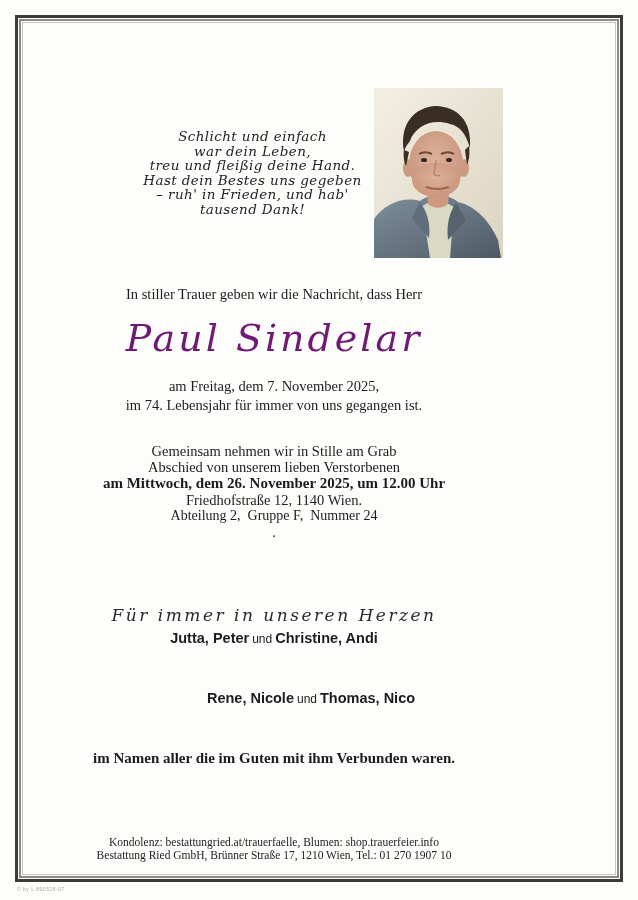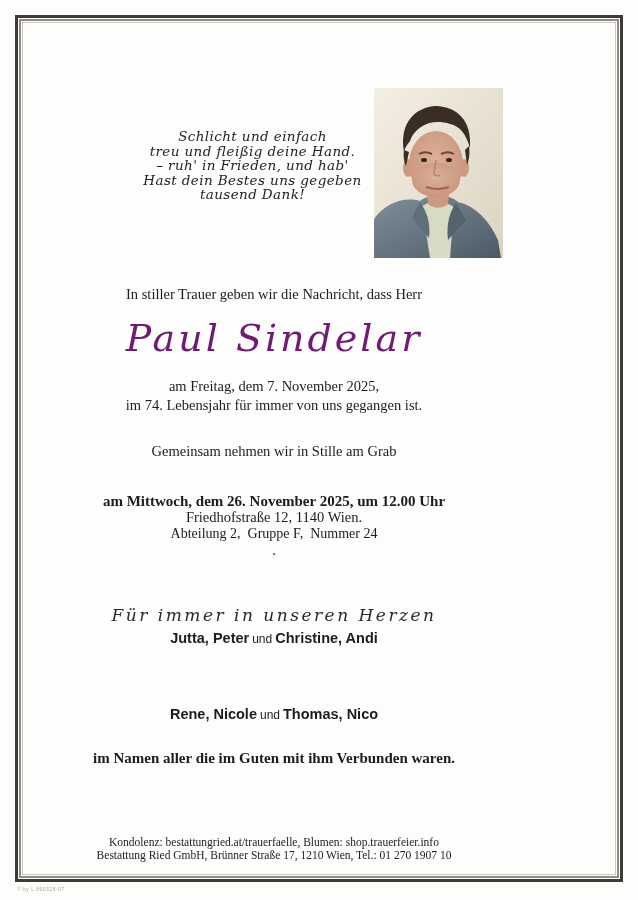--- a/index.html
+++ b/index.html
@@ -31,58 +31,59 @@
   }
   .photo{left:374px;top:88px;width:129px;height:170px;}
   .intro{top:286px;font-size:14.5px;}
   .deceased-name{
     top:316px;
     font-family:"DejaVu Serif", serif;font-style:italic;font-weight:normal;
     font-size:38px;letter-spacing:3px;color:#701a75;
   }
   .death{top:377px;font-size:14.5px;line-height:19px;}
   .funeral{top:443px;font-size:14.5px;line-height:16.2px;}
-  .funeral .bold-line{font-weight:bold;font-size:15px;margin-top:34px;}
+  .funeral .bold-line{font-weight:bold;font-size:15px;}
   .funeral .small-line{font-size:14px;}
   .pre{white-space:pre-wrap;}
   .farewell{
     top:574px;
     font-family:"DejaVu Serif", serif;font-style:italic;
     font-size:17px;letter-spacing:2.5px;color:#2a2a2a;margin-top:31px;
   }
   .mourner{
     font-family:"Liberation Sans", sans-serif;
     font-size:14.5px;font-weight:bold;
   }
   .mourner .connector{
     font-weight:normal;font-size:12px;padding:0 3px;
   }
   .mourner-1{top:630px;}
-  .mourner-2{top:706px;}
+  .mourner-2{top:690px;padding-left:37px;}
   .closing{top:750px;font-size:15px;font-weight:bold;}
   .footer{top:836px;font-size:11.5px;line-height:12.8px;color:#222;}
   .edge-print{
     left:17px;top:886px;font-family:"Liberation Sans", sans-serif;
     font-size:5px;color:#a9a49e;letter-spacing:0.5px;
   }
 </style>
 </head>
 <body>
 
 <div class="frame">
   <div class="frame-mid">
     <div class="frame-inner"></div>
   </div>
 </div>
 
 <div class="abs poem">
   <div>Schlicht und einfach</div>
+  <div>war dein Leben,</div>
   <div>treu und fleißig deine Hand.</div>
+  <div>Hast dein Bestes uns gegeben</div>
   <div>– ruh' in Frieden, und hab'</div>
-  <div>Hast dein Bestes uns gegeben</div>
   <div>tausend Dank!</div>
 </div>
 
 <svg class="abs photo" viewBox="0 0 129 170" aria-hidden="true">
   <defs>
     <linearGradient id="bgGrad" x1="0" y1="0" x2="1" y2="1">
       <stop offset="0" stop-color="#f3efe3"></stop>
       <stop offset="1" stop-color="#dcd4c2"></stop>
     </linearGradient>
     <linearGradient id="jacketGrad" x1="0" y1="0" x2="1" y2="1">
@@ -125,20 +126,21 @@
 
 <div class="abs center intro">In stiller Trauer geben wir die Nachricht, dass Herr</div>
 <div class="abs center deceased-name">Paul Sindelar</div>
 <div class="abs center death">
   <div>am Freitag, dem 7. November 2025,</div>
   <div>im 74. Lebensjahr für immer von uns gegangen ist.</div>
 </div>
 
 <div class="abs center funeral">
   <div>Gemeinsam nehmen wir in Stille am Grab</div>
+  <div>Abschied von unserem lieben Verstorbenen</div>
   <div class="bold-line">am Mittwoch, dem 26. November 2025, um 12.00 Uhr</div>
   <div>Friedhofstraße 12, 1140 Wien.</div>
   <div class="small-line pre">Abteilung 2,  Gruppe F,  Nummer 24</div>
   <div>.</div>
 </div>
 
 <div class="abs center farewell">Für immer in unseren Herzen</div>
 
 <div class="abs center mourner mourner-1">
   <span>Jutta, Peter</span><span class="connector">und</span><span>Christine, Andi</span>

